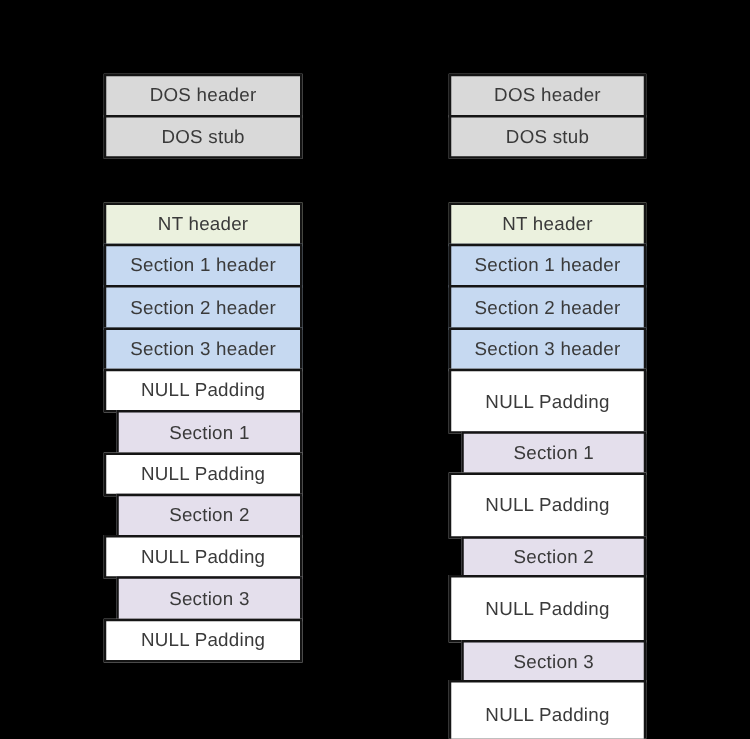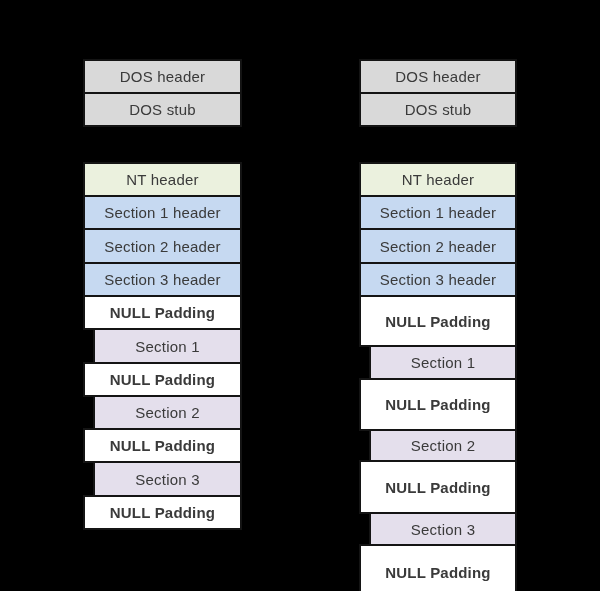--- a/index.html
+++ b/index.html
@@ -33,21 +33,21 @@
     font-size: 15px;
     color: var(--text, #3a3a3a);
     letter-spacing: 0.2px;
     white-space: nowrap;
   }
   .box:first-child { margin-top: 0; }
   .box.gray   { background: var(--c-gray,   #d9d9d9); }
   .box.green  { background: var(--c-green,  #ebf1de); margin-top: 35px; }
   .box.blue   { background: var(--c-blue,   #c6d9f1); text-align: right; }
   .box.purple { background: var(--c-purple, #e4dfec); margin-left: 10px; }
-  .box.white  { background: var(--c-white,  #ffffff); font-weight: bold; }
+  .box.white  { background: var(--c-white,  #ffffff); }
 </style>
 </head>
 <body>
 
 <div id="canvas">
   <div id="col-file" class="column">
       <div class="box gray" style="height: 35px;">
         <span>DOS header</span>
       </div>
       <div class="box gray" style="height: 35px;">

